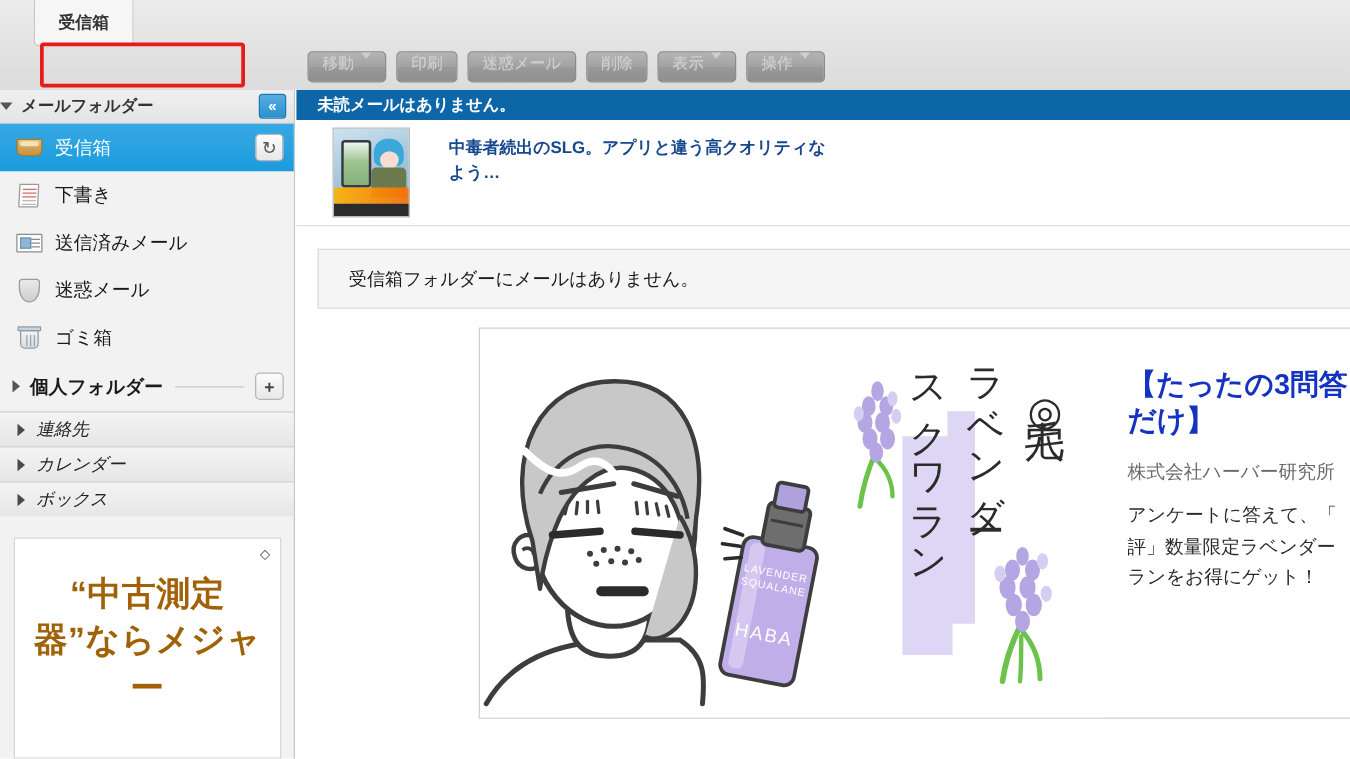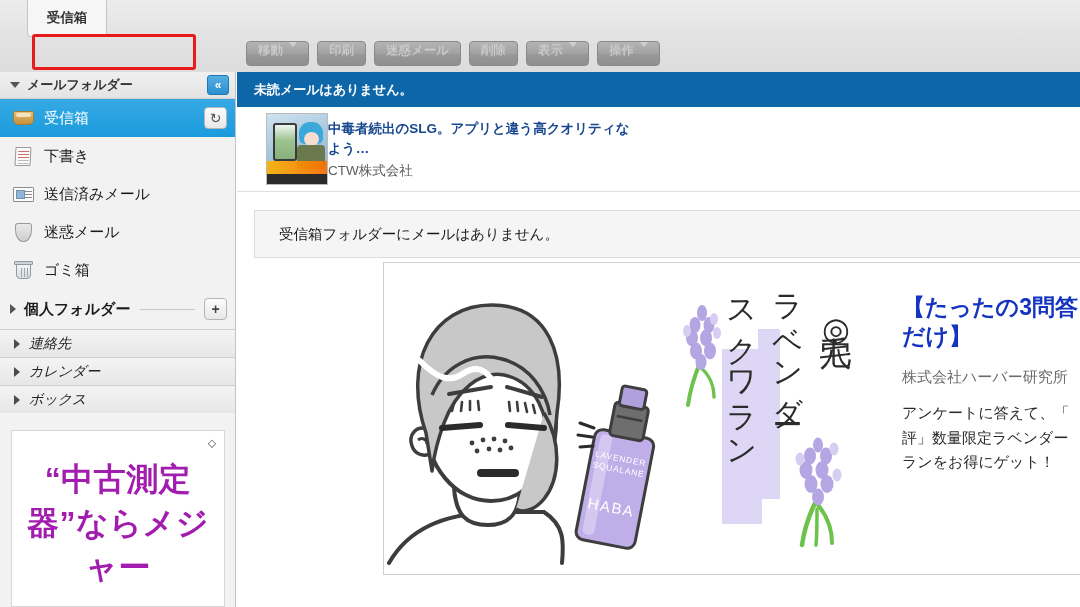--- a/index.html
+++ b/index.html
@@ -136,21 +136,20 @@
     box-sizing: border-box;
   }
 
   .folder-head {
     position: relative;
     height: 27px;
     background: linear-gradient(to bottom, #f0f0f0, #e4e4e4);
     border-bottom: 1px solid #cfcfcf;
     display: flex;
     align-items: center;
-    padding-left: 10px;
     box-sizing: border-box;
     font-size: 13px;
     font-weight: 600;
     color: #333;
     cursor: pointer;
     text-align: right;
   }
   .tri-dn {
     width: 0; height: 0;
     border-left: 5px solid transparent;
@@ -399,40 +398,40 @@
     align-items: center;
     justify-content: center;
     cursor: pointer;
   }
   .side-ad-text {
     position: absolute;
     left: 10px;
     right: 10px;
     top: 26px;
     text-align: center;
-    font-size: 32px;
+    font-size: 27px;
     font-weight: 700;
     line-height: 1.38;
-    color: #a21caf;
+    color: #a16207;
     letter-spacing: .5px;
   }
 
   
   .main {
     position: absolute;
     left: 237px;
     top: 72px;
     width: 843px;
     height: 535px;
     background: #fff;
     overflow: hidden;
   }
 
   .unread-bar {
-    height: 35px;
+    height: 24px;
     background: #0d66a8;
     display: flex;
     align-items: center;
     padding-left: 17px;
     box-sizing: border-box;
     color: #fff;
     font-size: 13px;
     font-weight: 700;
   }
 
@@ -508,20 +507,21 @@
     padding-top: 7px;
     font-size: 14.5px;
     font-weight: 700;
     color: #111;
     cursor: pointer;
   }
   .ad-desc {
     flex: 1 1 auto;
     padding-top: 6px;
     padding-right: 0;
+    margin-left: 31px;
   }
   .ad-title {
     font-size: 13.5px;
     font-weight: 700;
     color: #16478f;
     line-height: 1.45;
     cursor: pointer;
     white-space: nowrap;
   }
   .ad-title2 {
@@ -722,21 +722,20 @@
         <i class="phone"></i>
         <i class="girl-hair"></i>
         <i class="girl-face"></i>
         <i class="girl-body"></i>
         <i class="band"></i>
         <i class="band2"></i>
       </div>
       <div class="ad-desc">
         <div class="ad-title">中毒者続出のSLG。アプリと違う高クオリティな</div>
         <div class="ad-title2">よう…</div>
-        <div class="ad-advertiser">CTW株式会社</div>
       </div>
     </div>
 
     <div class="empty-box">
       <span>受信箱フォルダーにメールはありません。</span>
     </div>
 
     <div class="big-ad">
       <div class="big-ad-illus">
         <svg width="500" height="311" viewBox="0 0 500 311" xmlns="http://www.w3.org/2000/svg">

